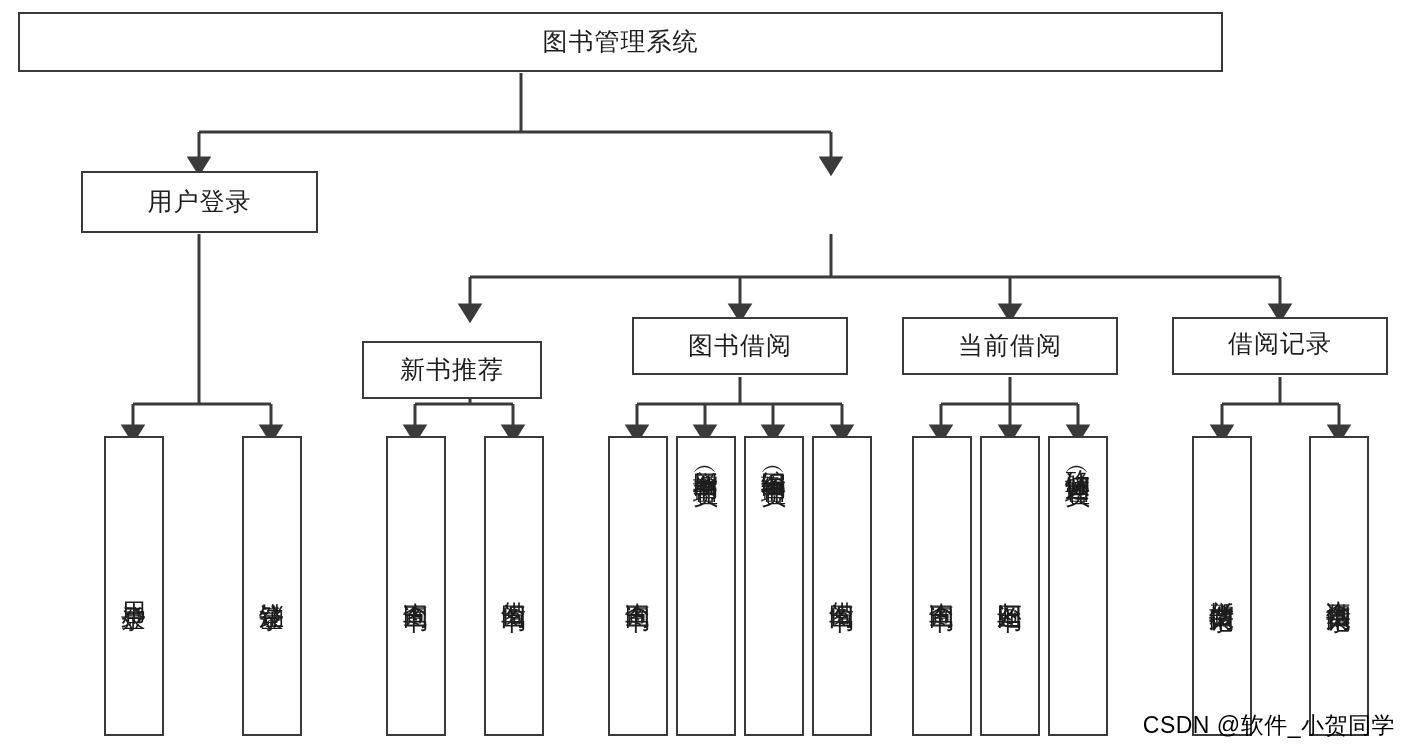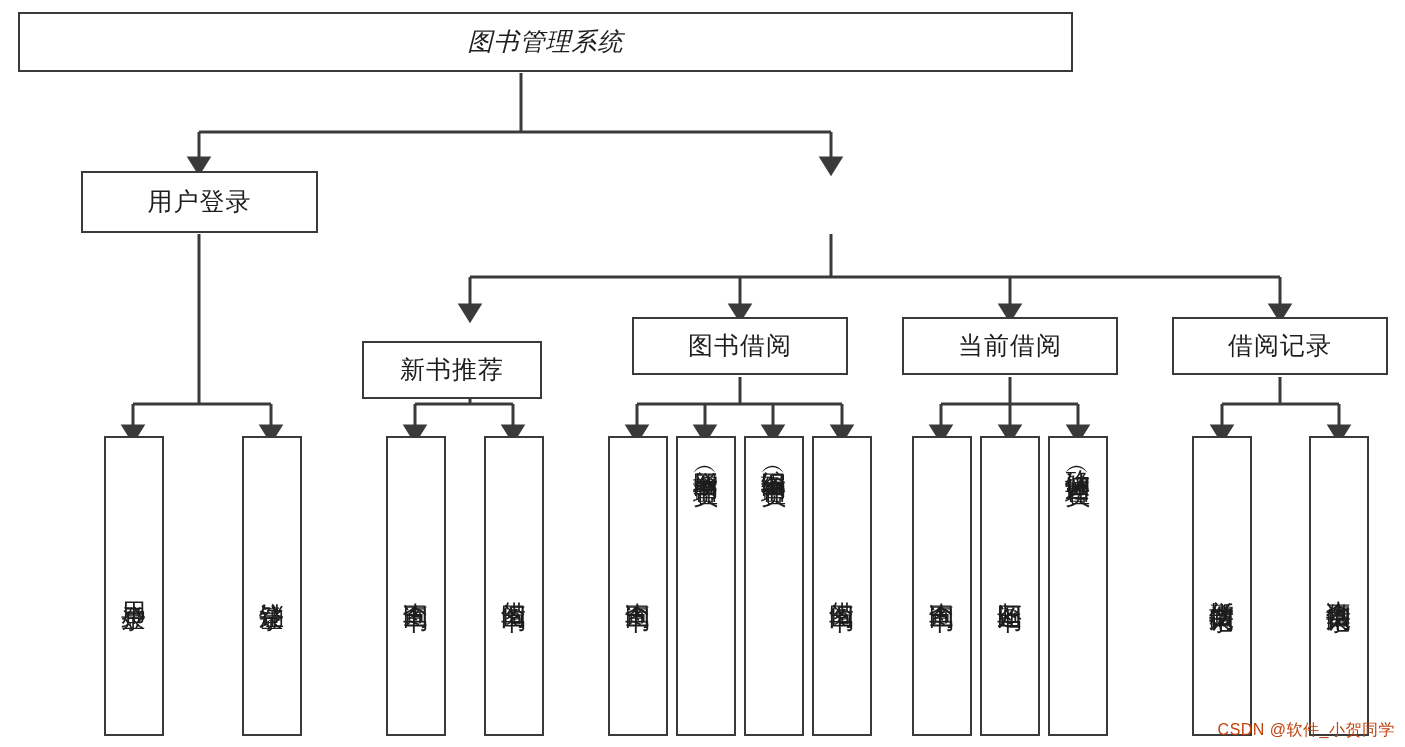--- a/index.html
+++ b/index.html
@@ -57,22 +57,22 @@
     white-space: nowrap;
   }
   .node.vert.centered {
     align-items: center;
     padding-top: 0;
   }
   .watermark {
     position: absolute;
     right: 10px;
     bottom: 6px;
-    font-size: 16px;
-    color: #c2410c;
+    font-size: 23px;
+    color: #000000;
     letter-spacing: 0.5px;
     z-index: 5;
     white-space: nowrap;
   }
 </style>
 </head>
 <body>
 
 <div id="canvas">
 
@@ -119,38 +119,38 @@
       <path d="M1010,404 L1010,428" marker-end="url(#arrow)"></path>
       <path d="M1078,404 L1078,428" marker-end="url(#arrow)"></path>
 
       <path d="M1280,377 L1280,404"></path>
       <path d="M1222,404 L1339,404"></path>
       <path d="M1222,404 L1222,428" marker-end="url(#arrow)"></path>
       <path d="M1339,404 L1339,428" marker-end="url(#arrow)"></path>
     </g>
   </svg>
 
-  <div class="node horiz" style="left:18px; top:12px; width:1055px; height:60px;font-style:italic;">
+  <div class="node horiz" style="left:18px; top:12px; width:1205px; height:60px;">
     <span>图书管理系统</span>
   </div>
 
   <div class="node horiz" style="left:81px; top:171px; width:237px; height:62px;">
     <span>用户登录</span>
   </div>
 
   <div class="node horiz" style="left:362px; top:317px; width:180px; height:58px;margin-top:24px;">
     <span>新书推荐</span>
   </div>
   <div class="node horiz" style="left:902px; top:317px; width:216px; height:58px;">
     <span>当前借阅</span>
   </div>
   <div class="node horiz" style="left:632px; top:317px; width:216px; height:58px;">
     <span>图书借阅</span>
   </div>
-  <div class="node horiz" style="left:1172px; top:317px; width:216px; height:58px;">
+  <div class="node horiz" style="left:1172px; top:317px; width:216px; height:58px;font-family:Liberation Mono, monospace;">
     <span>借阅记录</span>
   </div>
 
   <div class="node vert centered" style="left:104px; top:436px; width:60px; height:300px;">
     <span class="vlabel">用户登录</span>
   </div>
   <div class="node vert centered" style="left:242px; top:436px; width:60px; height:300px;">
     <span class="vlabel">注销登录</span>
   </div>
 

